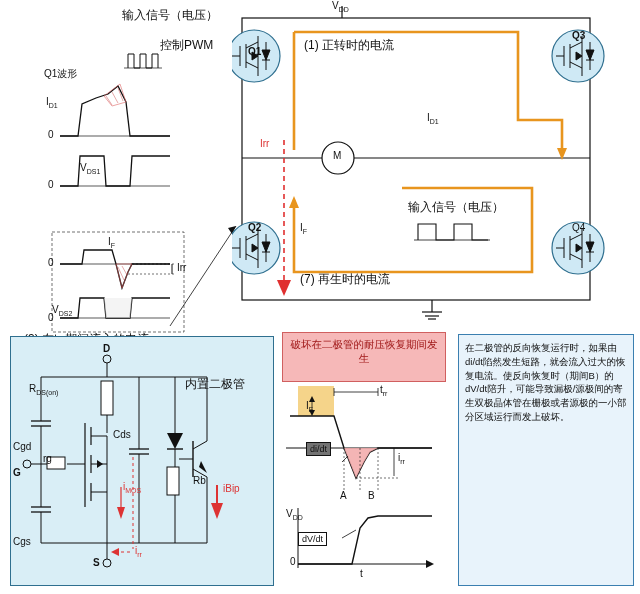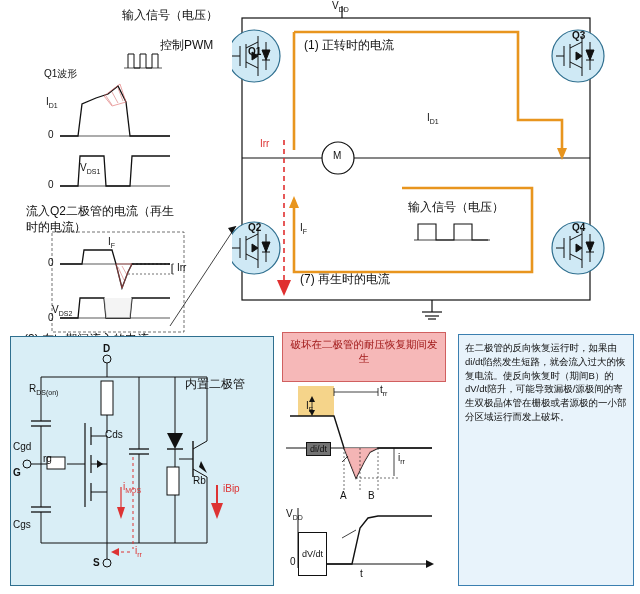--- a/index.html
+++ b/index.html
@@ -72,21 +72,20 @@
   </svg>
 
   <div class="abs lbl" style="left:44px;top:32px;">Q1波形</div>
 
   <div class="abs lbl" style="left:46px;top:60px;">I<span class="sub">D1</span></div>
   <div class="abs lbl" style="left:48px;top:93px;">0</div>
 
   <div class="abs lbl" style="left:80px;top:126px;">V<span class="sub">DS1</span></div>
   <div class="abs lbl" style="left:48px;top:143px;">0</div>
 
-  <div class="abs lbl-cjk" style="left:26px;top:168px;width:150px;">流入Q2二极管的电流（再生时的电流）</div>
 
   <div class="abs lbl" style="left:108px;top:200px;">I<span class="sub">F</span></div>
   <div class="abs lbl" style="left:48px;top:221px;">0</div>
   <div class="abs lbl" style="left:177px;top:226px;">Irr</div>
 
   <div class="abs lbl" style="left:52px;top:268px;">V<span class="sub">DS2</span></div>
   <div class="abs lbl" style="left:48px;top:276px;">0</div>
 
   <div class="abs lbl-cjk" style="left:24px;top:296px;">(3) 在trr期间流入的电流</div>
 </div>
@@ -181,21 +180,21 @@
     <polygon points="52,296 45,280 59,280" fill="#e03030"></polygon>
 
     <polyline points="186,240 186,224 204,224 204,240 222,240 222,224 240,224 240,240 256,240" fill="none" stroke="#111" stroke-width="1.1"></polyline>
     <line x1="182" y1="240" x2="258" y2="240" stroke="#111" stroke-width="0.8"></line>
   </svg>
 
   <div class="abs lbl" style="left:100px;top:0px;">V<span class="sub">DD</span></div>
   <div class="abs lbl" style="left:16px;top:46px;font-weight:bold;">Q1</div>
   <div class="abs lbl" style="left:340px;top:30px;font-weight:bold;">Q3</div>
   <div class="abs lbl" style="left:16px;top:222px;font-weight:bold;">Q2</div>
-  <div class="abs lbl" style="left:340px;top:222px;font-weight:bold;">Q4</div>
+  <div class="abs lbl" style="left:340px;top:222px;font-weight:normal;">Q4</div>
 
   <div class="abs lbl-cjk" style="left:72px;top:38px;">(1) 正转时的电流</div>
   <div class="abs lbl-cjk" style="left:68px;top:272px;">(7) 再生时的电流</div>
   <div class="abs lbl" style="left:195px;top:112px;">I<span class="sub">D1</span></div>
   <div class="abs lbl" style="left:68px;top:222px;">I<span class="sub">F</span></div>
   <div class="abs lbl" style="left:28px;top:138px;color:#d33;">Irr</div>
   <div class="abs lbl" style="left:101px;top:150px;">M</div>
   <div class="abs lbl-cjk" style="left:176px;top:200px;">输入信号（电压）</div>
 </div>
 
@@ -267,22 +266,22 @@
     <line x1="122" y1="120" x2="122" y2="212" stroke="#d33" stroke-width="1" stroke-dasharray="3,3"></line>
     <line x1="104" y1="215" x2="122" y2="215" stroke="#d33" stroke-width="1" stroke-dasharray="3,3"></line>
     <polygon points="100,215 108,211 108,219" fill="#d33"></polygon>
   </svg>
 
   <div class="abs lbl" style="left:92px;top:6px;font-weight:bold;">D</div>
   <div class="abs lbl" style="left:2px;top:130px;font-weight:bold;">G</div>
   <div class="abs lbl" style="left:82px;top:220px;font-weight:bold;">S</div>
   <div class="abs lbl" style="left:18px;top:46px;">R<span class="sub">DS(on)</span></div>
   <div class="abs lbl" style="left:2px;top:104px;">Cgd</div>
-  <div class="abs lbl" style="left:2px;top:182px;">Cgs</div>
-  <div class="abs lbl" style="left:94px;top:92px;text-align:right;">Cds</div>
+  <div class="abs lbl" style="left:2px;top:199px;">Cgs</div>
+  <div class="abs lbl" style="left:102px;top:92px;text-align:right;">Cds</div>
   <div class="abs lbl" style="left:32px;top:116px;">rg</div>
   <div class="abs lbl" style="left:182px;top:138px;">Rb</div>
   <div class="abs lbl-cjk" style="left:174px;top:40px;color:#111;">内置二极管</div>
   <div class="abs lbl" style="left:112px;top:144px;color:#d33;">i<span class="sub">MOS</span></div>
   <div class="abs lbl" style="left:212px;top:146px;color:#d33;">iBip</div>
   <div class="abs lbl" style="left:124px;top:208px;color:#d33;">i<span class="sub">rr</span></div>
 </div>
 
 <div class="abs red-box" style="left:282px;top:332px;width:156px;height:40px;">破坏在二极管的耐压恢复期间发生</div>
 
@@ -323,19 +322,19 @@
   <div class="abs lbl" style="left:98px;top:378px;"></div>
 </div>
 
 <div class="abs lbl" style="left:380px;top:384px;">t<span class="sub">rr</span></div>
 <div class="abs lbl" style="left:306px;top:400px;">I<span class="sub">F</span></div>
 <div class="abs" style="left:306px;top:442px;border:1px solid #111;background:#737373;font-size:9px;padding:1px 3px;">di/dt</div>
 <div class="abs lbl" style="left:398px;top:452px;">i<span class="sub">rr</span></div>
 <div class="abs lbl" style="left:340px;top:490px;">A</div>
 <div class="abs lbl" style="left:368px;top:490px;">B</div>
 <div class="abs lbl" style="left:286px;top:508px;">V<span class="sub">DD</span></div>
-<div class="abs" style="left:298px;top:532px;border:1px solid #111;background:#fff;font-size:9px;padding:16px 3px;">dV/dt</div>
+<div class="abs" style="left:298px;top:532px;border:1px solid #111;background:#fff;font-size:9px;padding:1px 3px;">dV/dt</div>
 <div class="abs lbl" style="left:290px;top:556px;">0</div>
 <div class="abs lbl" style="left:360px;top:568px;">t</div>
 
 <div class="abs panel-note" style="left:458px;top:334px;width:174px;height:250px;">
   <div class="note-text">在二极管的反向恢复运行时，如果由di/dt陷然发生短路，就会流入过大的恢复电流。使反向恢复时（期间B）的dV/dt陪升，可能导致漏极/源极间的寄生双极晶体管在栅极或者源极的一小部分区域运行而发上破坏。</div>
 </div>
 
 </body></html>

